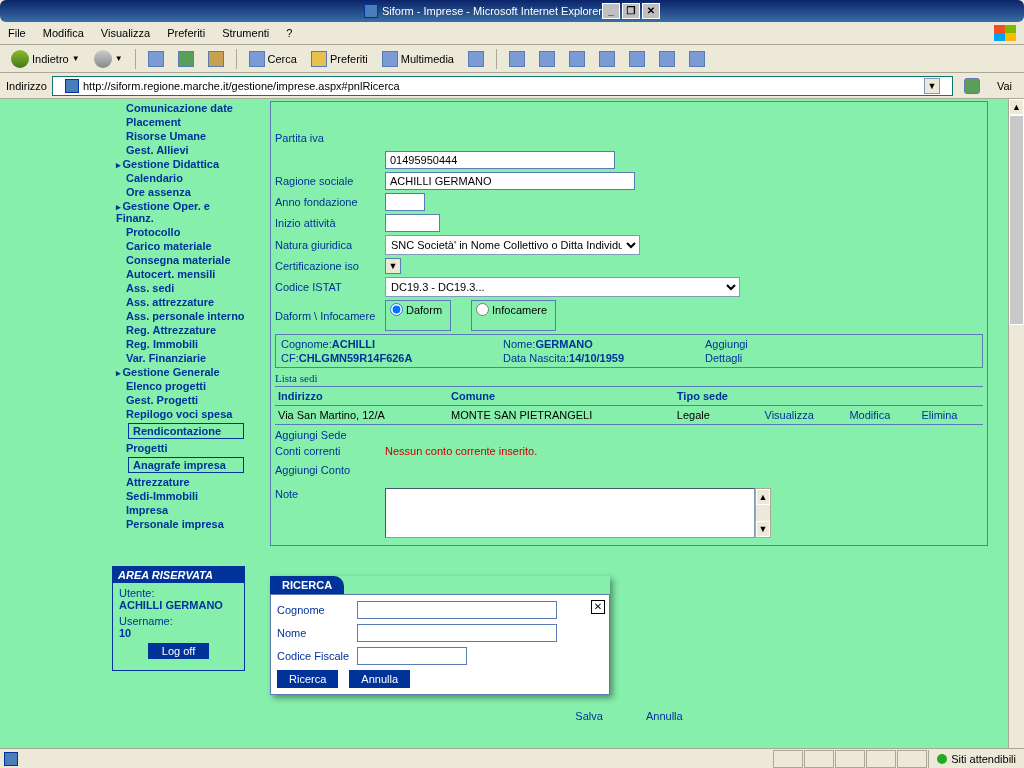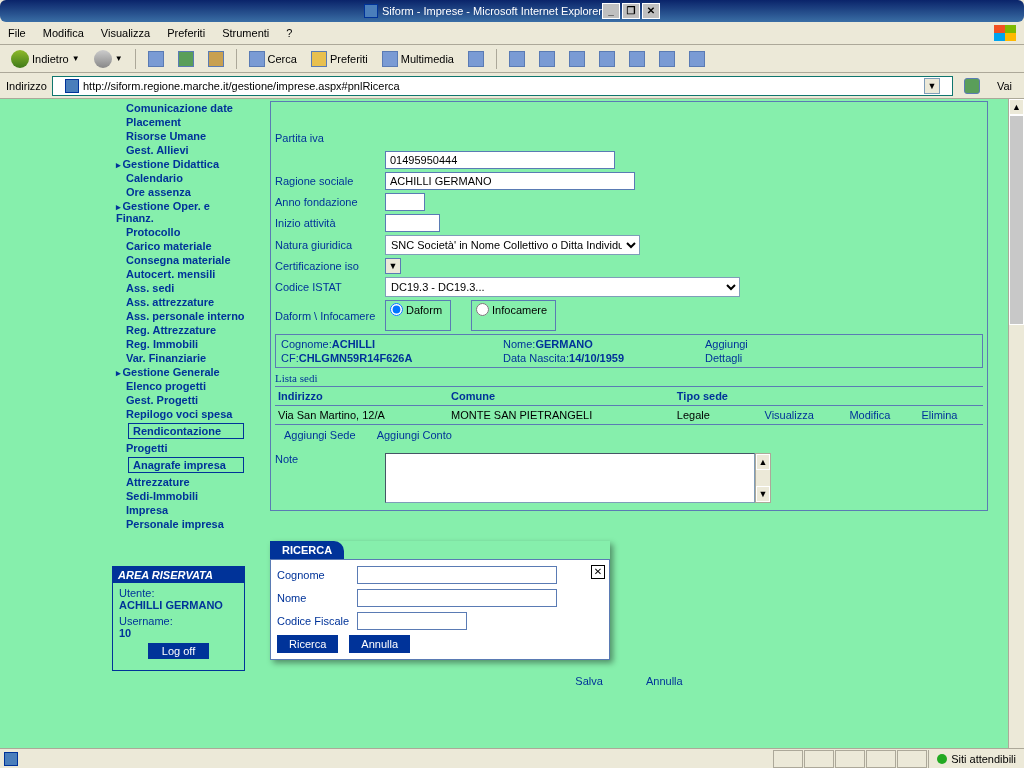--- a/index.html
+++ b/index.html
@@ -46,21 +46,21 @@
 .form-select { border: 1px solid #7f9db9; padding: 1px; background: white; height:20px; font-size:11px;}
 .dropdown-btn{width:16px; height:16px; background:#ece9d8; border:1px solid #7f9db9; display:inline-flex;align-items:center;justify-content:center; font-size:9px; cursor:pointer;}
 .radio-group{display:flex; align-items:center; gap:20px;}
 .radio-box{border:1px solid #5a7bb4; padding:2px 8px 14px 4px; display:flex; align-items:center; gap:3px;}
 .rep-box{border:1px solid #5a7bb4; padding:3px 5px; color:#003399; display:grid; grid-template-columns: 220px 200px 60px; gap:2px;}
 .rep-box .link{cursor:pointer;}
 .sedi-table{width:100%; border-collapse:collapse; margin-top:2px;}
 .sedi-table th{color:#003399; text-align:left; font-weight:bold; padding:3px; border-top:1px solid #5a7bb4;}
 .sedi-table td{padding:3px; border-top:1px solid #5a7bb4; border-bottom:1px solid #5a7bb4;}
 .sedi-table .action{color:#003399; cursor:pointer;}
-.linklike{color:#003399; cursor:pointer; margin:4px 9px; display:inline-block;}
+.linklike{color:#003399; cursor:pointer; margin:4px 0; display:inline-block;}
 .red-text{color:#cc0000;}
 .textarea{border:1px inset #7f9db9; width:370px; height:50px; resize:none;}
 .ta-wrap{display:flex; align-items:flex-start;}
 .ta-scroll{width:16px; height:50px; background:#ece9d8; border:1px solid #aca899; display:flex; flex-direction:column; justify-content:space-between;}
 .ricerca-panel{width:340px; margin-top:30px; box-shadow: 3px 3px 6px rgba(0,0,0,0.4); position:relative;}
 .ricerca-tab{background:#003399; color:white; padding:3px 12px; display:inline-block; font-weight:bold; border-radius: 0 10px 0 0;}
 .ricerca-body{border:1px solid #5a7bb4; background:white; padding:6px;}
 .ricerca-close{position:absolute; right:5px; top:24px; width:14px; height:14px; border:1px solid #000; text-align:center; line-height:12px; font-size:10px; cursor:pointer; background:white;}
 .ricerca-row{display:flex; align-items:center; margin-bottom:5px;}
 .ricerca-row label{width:80px; color:#003399;}
@@ -302,20 +302,24 @@
           <td>Via San Martino, 12/A</td>
           <td>MONTE SAN PIETRANGELI</td>
           <td>Legale</td>
           <td class="action">Visualizza</td>
           <td class="action">Modifica</td>
           <td class="action">Elimina</td>
         </tr>
       </tbody>
         </table>
       <div class="linklike">Aggiungi Sede</div>
+      <div class="form-row">
+          <span class="form-label">Conti correnti</span>
+          <span class="red-text">Nessun conto corrente inserito.</span>
+        </div>
       <div class="linklike">Aggiungi Conto</div>
       <div class="form-row" style="align-items:flex-start; margin-top:8px;">
         <span class="form-label">Note</span>
         <div class="ta-wrap">
           <textarea class="textarea" style=""></textarea>
           <div class="ta-scroll">
               <div class="scroll-arrow">▲</div>
               <div class="scroll-arrow">▼</div>
             </div>
         </div>

